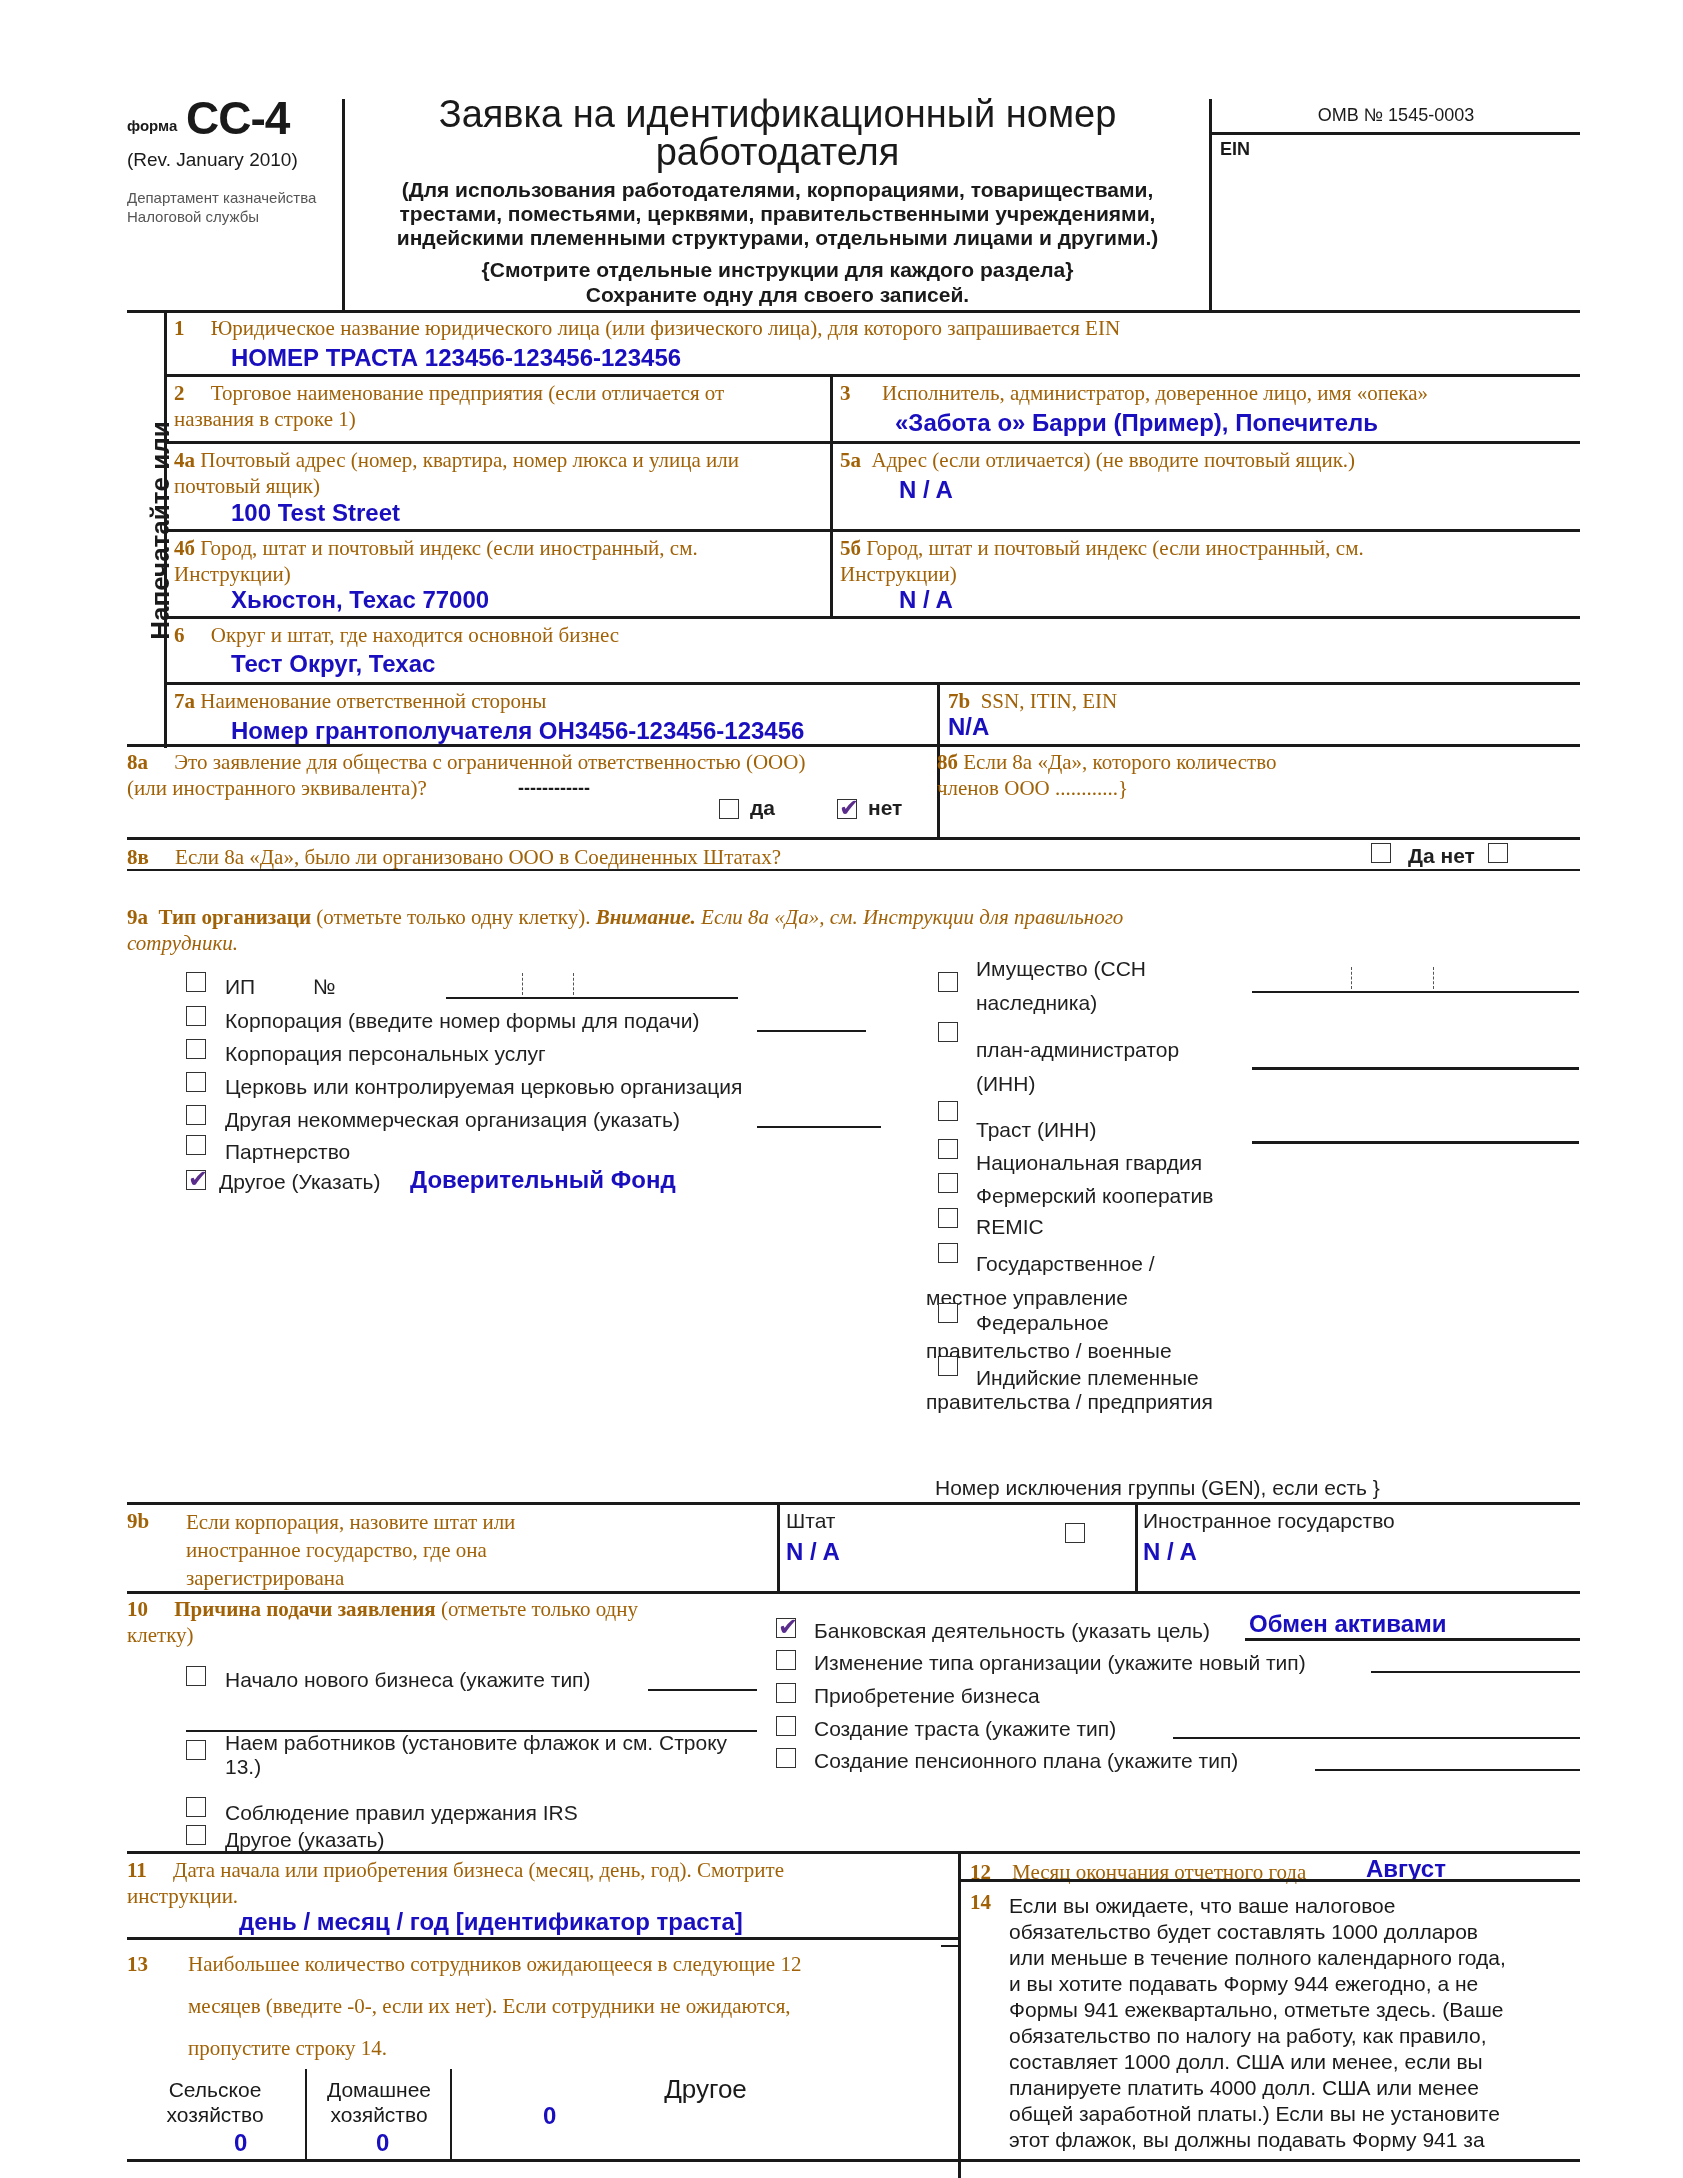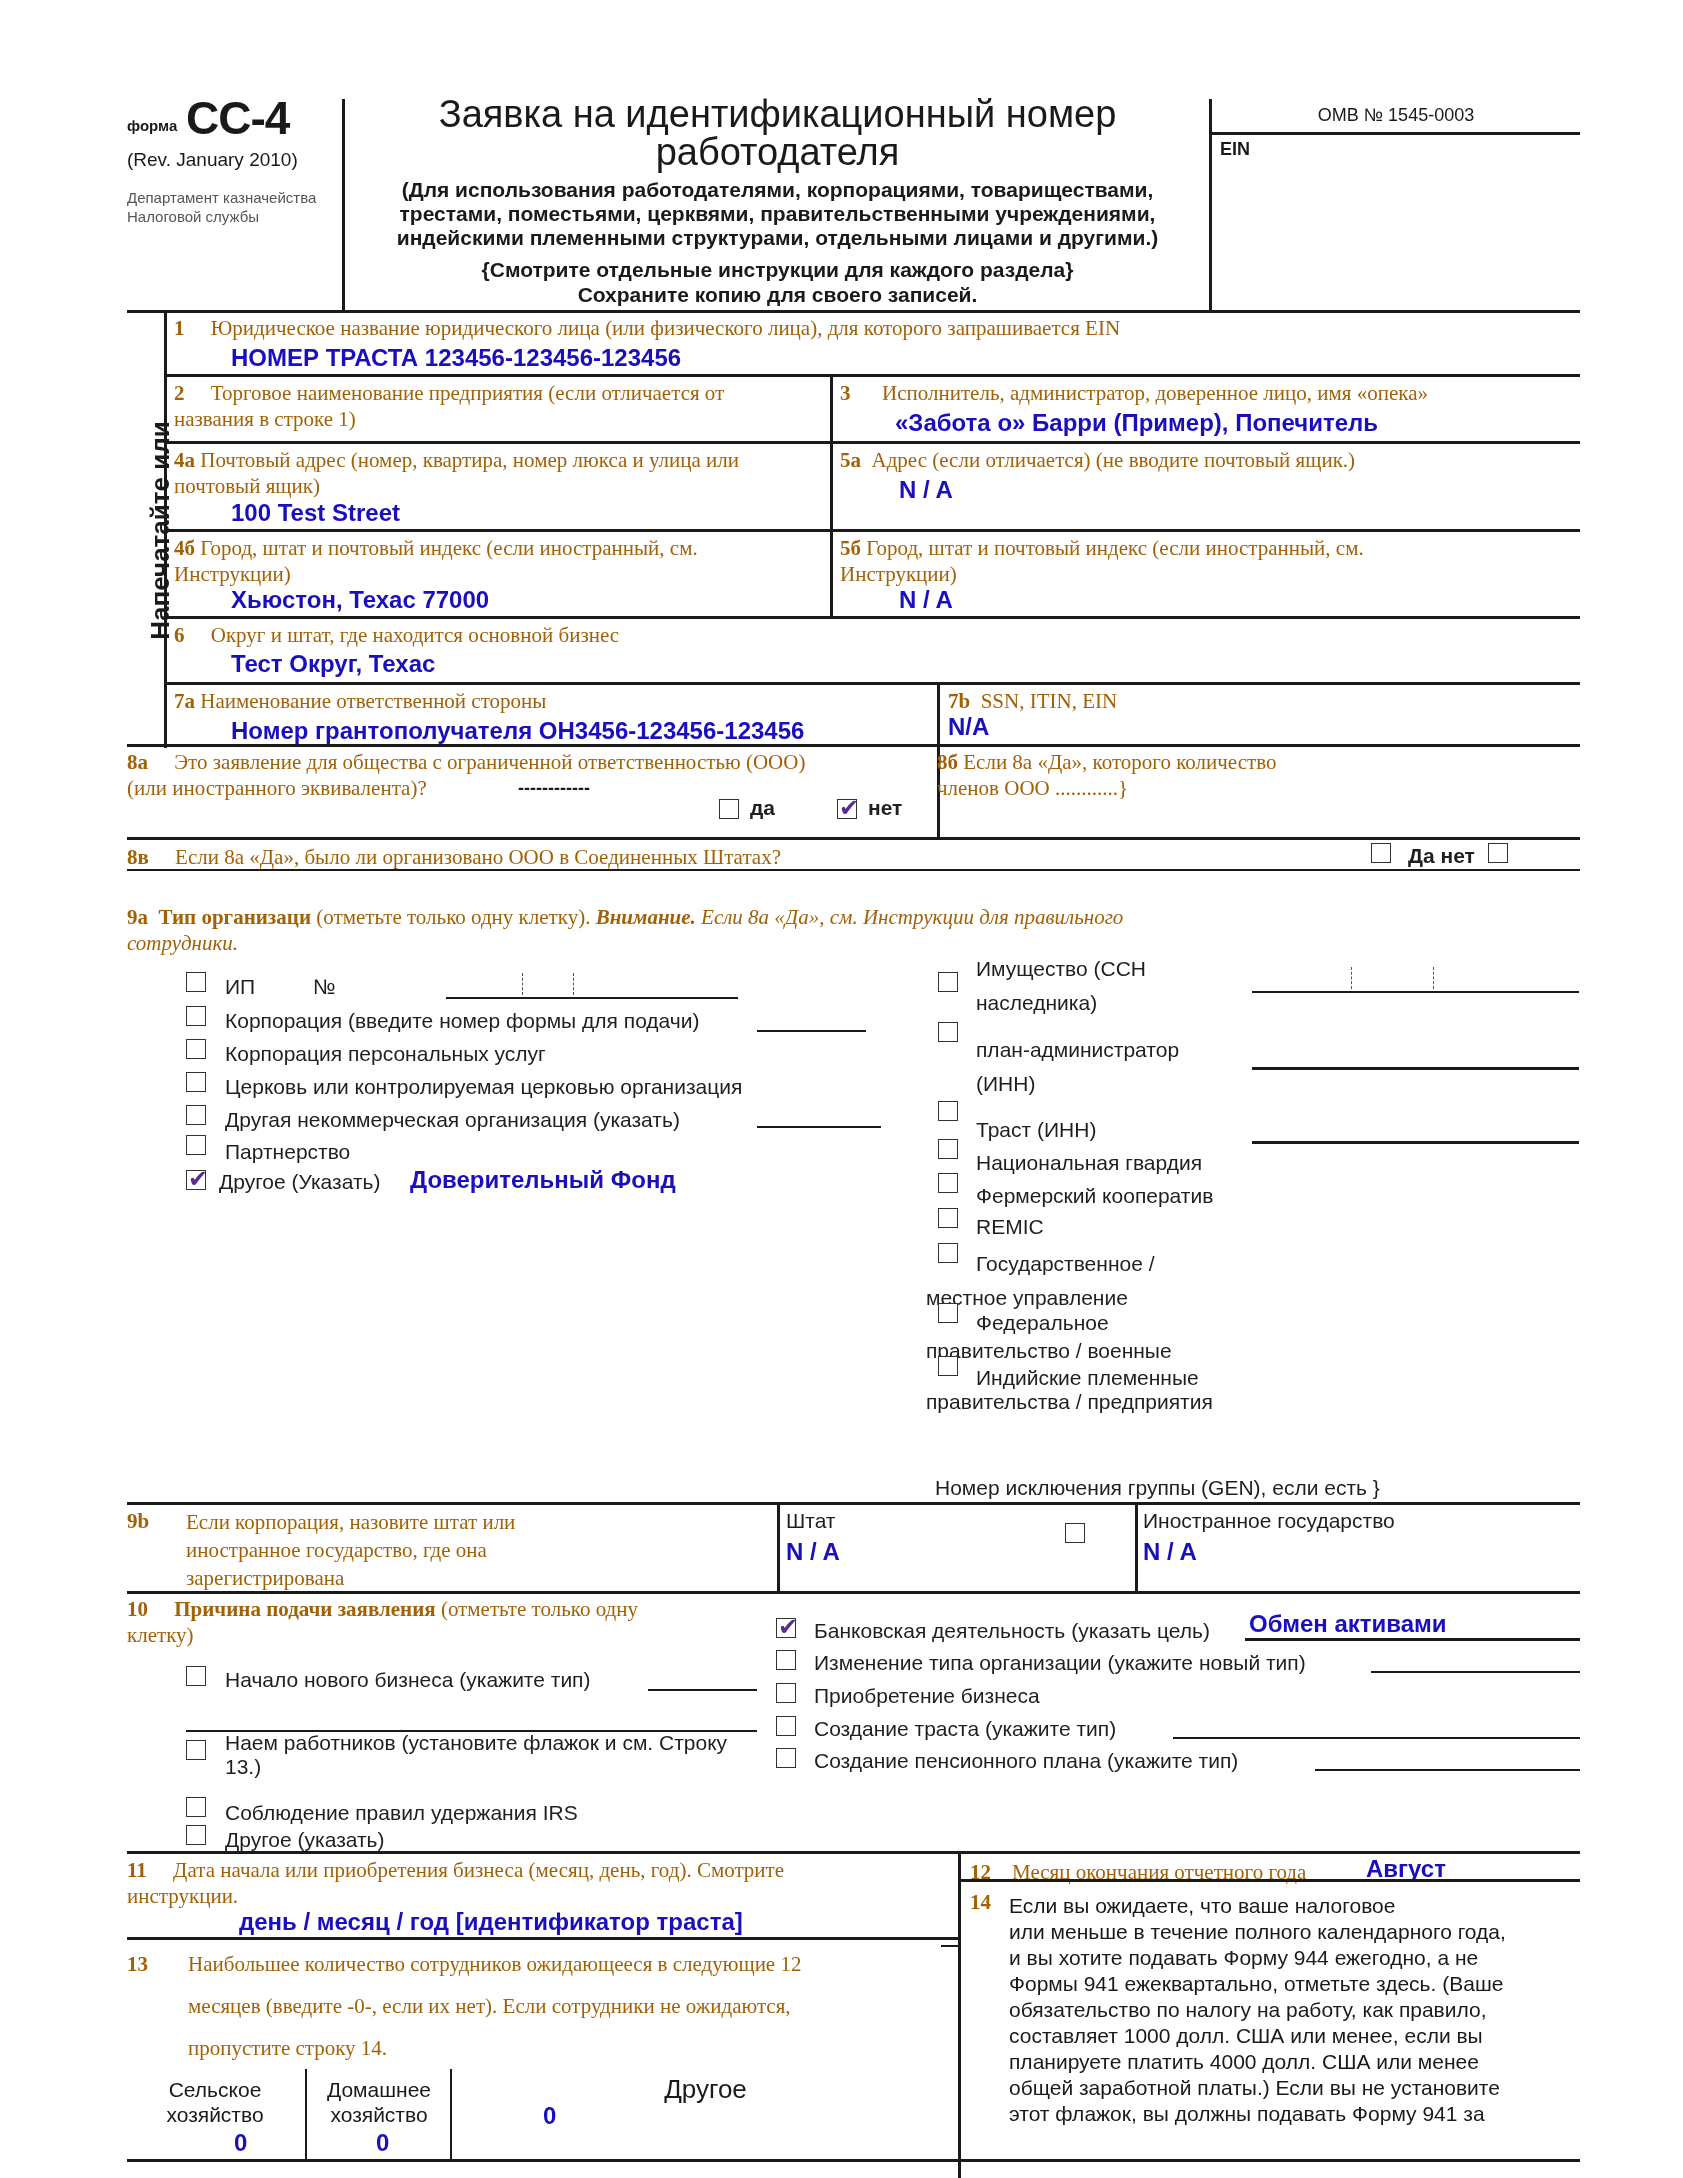--- a/index.html
+++ b/index.html
@@ -34,21 +34,21 @@
     <div>Заявка на идентификационный номер</div>
     <div>работодателя</div>
   </div>
   <div class="abs" style="left:347px;width:861px;top:178px;text-align:center;font-size:21px;line-height:24px;font-weight:bold;">
     <div>(Для использования работодателями, корпорациями, товариществами,</div>
     <div>трестами, поместьями, церквями, правительственными учреждениями,</div>
     <div>индейскими племенными структурами, отдельными лицами и другими.)</div>
   </div>
   <div class="abs" style="left:347px;width:861px;top:257px;text-align:center;font-size:21px;line-height:25px;font-weight:bold;">
     <div>{Смотрите отдельные инструкции для каждого раздела}</div>
-    <div>Сохраните копию для своего записей.</div>
+    <div>Сохраните одну для своего записей.</div>
   </div>
 
   <div class="vl" style="left:1209px;top:99px;height:213px;"></div>
   <div class="abs" style="left:1213px;width:366px;top:105px;text-align:center;font-size:18px;">OMB № 1545-0003</div>
   <div class="hl" style="left:1211px;width:369px;top:132px;"></div>
   <div class="abs" style="left:1220px;top:139px;font-size:18px;font-weight:bold;">EIN</div>
   <div class="abs" style="left:1220px;top:163px;width:356px;height:144px;"></div>
 </div>
 
 <div class="hl" style="left:127px;width:1453px;top:310px;"></div>
@@ -248,20 +248,21 @@
 
 <div class="abs" style="left:453px;width:505px;top:2077px;text-align:center;font-size:26px;line-height:25px;">Другое</div>
 <div class="val" style="left:543px;top:2102px;">0</div>
 
 <div class="hl" style="left:127px;width:1453px;top:2159px;"></div>
 <div class="hlt" style="left:941px;width:18px;top:1945px;"></div>
 
 <div class="lbl" style="left:970px;top:1889px;font-weight:bold;">14</div>
 <div id="line14-body" class="abs" style="left:1009px;top:1893px;width:569px;font-size:21px;line-height:26px;">
     <div>Если вы ожидаете, что ваше налоговое</div>
+    <div>обязательство будет составлять 1000 долларов</div>
     <div>или меньше в течение полного календарного года,</div>
     <div>и вы хотите подавать Форму 944 ежегодно, а не</div>
     <div>Формы 941 ежеквартально, отметьте здесь. (Ваше</div>
     <div>обязательство по налогу на работу, как правило,</div>
     <div>составляет 1000 долл. США или менее, если вы</div>
     <div>планируете платить 4000 долл. США или менее</div>
     <div>общей заработной платы.) Если вы не установите</div>
     <div>этот флажок, вы должны подавать Форму 941 за</div>
   </div>
 <div class="abs" style="left:950px;top:1893px;width:20px;height:20px;"></div>

